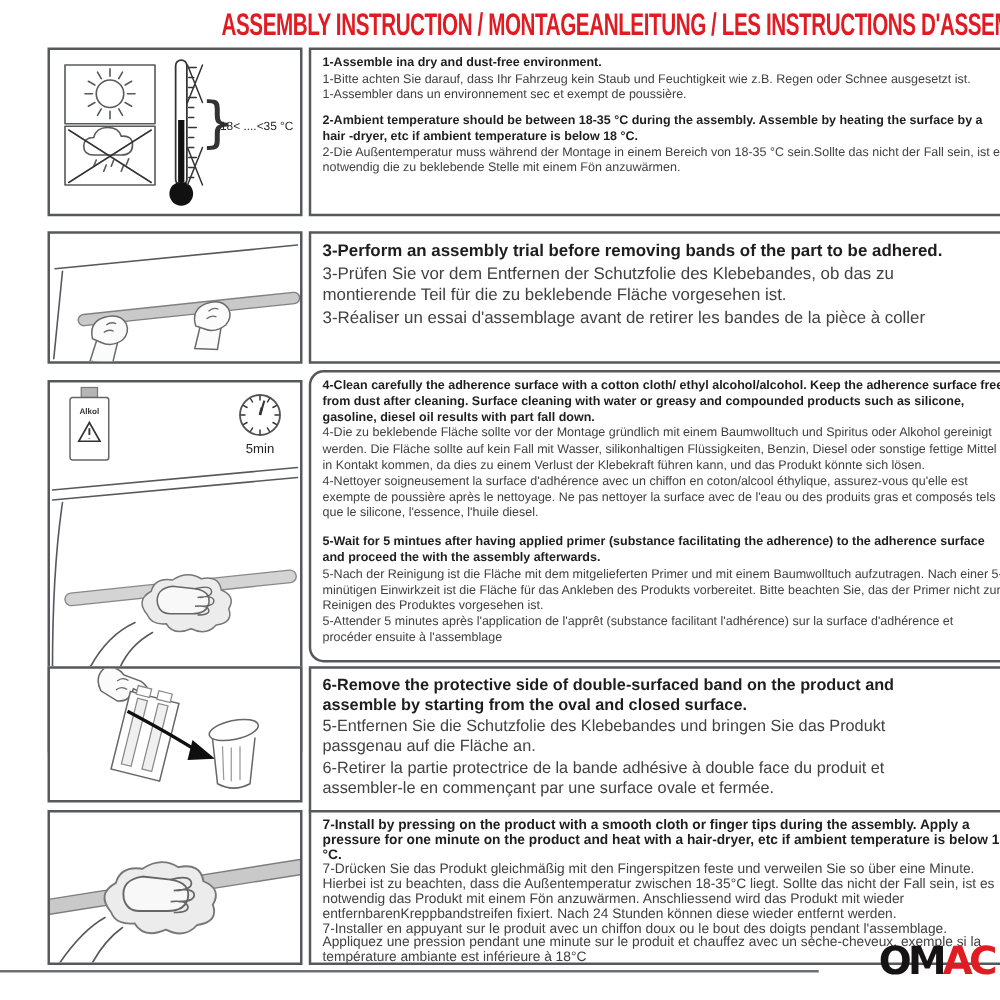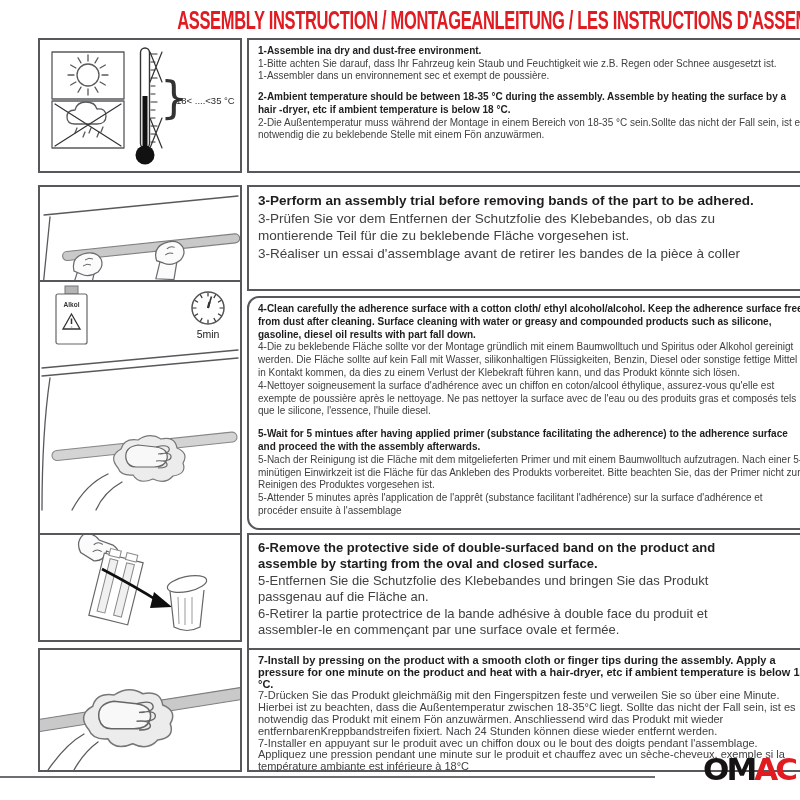--- a/index.html
+++ b/index.html
@@ -91,21 +91,21 @@
       <use href="#grip-hand" transform="translate(126,65) rotate(-4)"></use>
     </svg>
   </div>
 
   <div class="box txt s3" style="left:224px;top:185px;width:571px;height:106px;">
     <div class="en">3-Perform an assembly trial before removing bands of the part to be adhered.</div>
     <div class="narrow">3-Prüfen Sie vor dem Entfernen der Schutzfolie des Klebebandes, ob das zu montierende Teil für die zu beklebende Fläche vorgesehen ist.</div>
     <div>3-Réaliser un essai d'assemblage avant de retirer les bandes de la pièce à coller</div>
   </div>
 
-  <div class="box" style="left:15px;top:280px;width:204px;height:298px;">
+  <div class="box" style="left:15px;top:304px;width:204px;height:298px;">
     <svg width="200" height="230" viewBox="0 0 200 230">
       <g transform="translate(16,4)">
         <rect x="9" y="0" width="13" height="8" fill="#b5b5b5" stroke="#777" stroke-width="1"></rect>
         <rect x="0" y="8" width="31" height="50" rx="2" fill="#fff" stroke="#666" stroke-width="1.2"></rect>
         <text x="15.5" y="21" font-size="6.5" font-weight="bold" text-anchor="middle" fill="#333" font-family="Liberation Sans,sans-serif">Alkol</text>
         <path d="M15.5,28 L24,43 L7,43 Z" fill="none" stroke="#333" stroke-width="1.3"></path>
         <path d="M15.5,32.5 v5.5 M15.5,40.7 v0.5" fill="none" stroke="#333" stroke-width="1.5"></path>
       </g>
       <g transform="translate(168,26)">
         <circle r="16" fill="#fff" stroke="#555" stroke-width="1.5"></circle>

